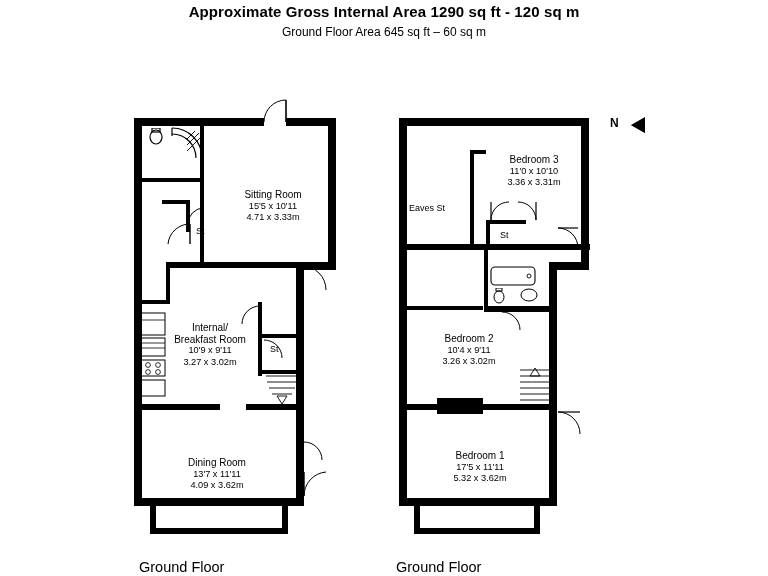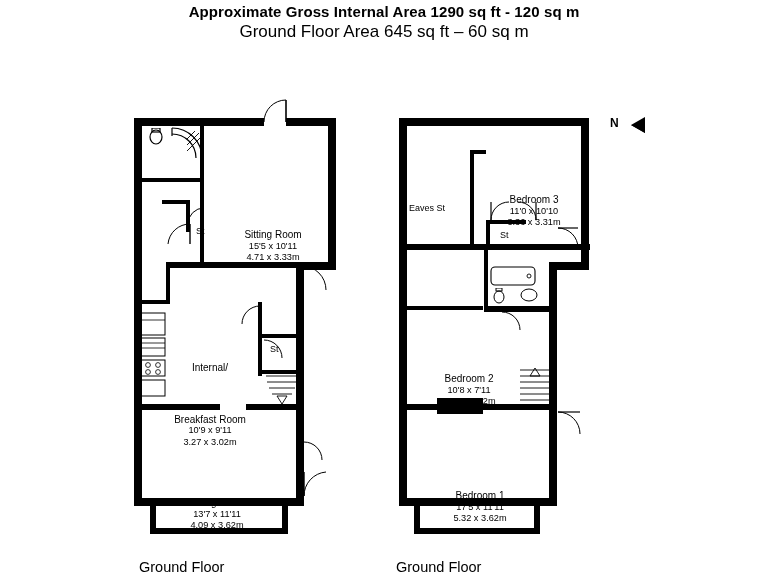--- a/index.html
+++ b/index.html
@@ -31,21 +31,21 @@
     padding-top: 2px;
   }
   .header .line1 {
     font-size: 15px;
     font-weight: bold;
     letter-spacing: 0.1px;
     line-height: 20px;
   }
   .header .line2,
   .header .line3 {
-    font-size: 17px;
+    font-size: 12px;
     font-weight: normal;
     line-height: 20px;
   }
 
   
   .floor-caption {
     position: absolute;
     font-size: 14.5px;
     color: #000;
     white-space: nowrap;
@@ -67,21 +67,20 @@
     text-align: center;
     font-size: 9.5px;
     line-height: 11.5px;
     white-space: nowrap;
     color: #000;
   }
   .room-label .rl-name {
     font-weight: normal;
     font-size: 10px;
     display: block;
-    margin-top: 40px;
   }
   .room-label .rl-dim {
     display: block;
     font-size: 9.2px;
   }
   .small-label {
     position: absolute;
     font-size: 9px;
     white-space: nowrap;
     color: #000;
@@ -382,21 +381,21 @@
     </div>
 
     <div class="room-label" style="left:478px; top:154px; width:112px;">
       <span class="rl-name">Bedroom 3</span>
       <span class="rl-dim">11'0 x 10'10</span>
       <span class="rl-dim">3.36 x 3.31m</span>
     </div>
 
     <div class="room-label" style="left:404px; top:333px; width:130px;">
       <span class="rl-name">Bedroom 2</span>
-      <span class="rl-dim">10'8 x 7'11</span>
+      <span class="rl-dim">10'4 x 9'11</span>
       <span class="rl-dim">3.26 x 3.02m</span>
     </div>
 
     <div class="room-label" style="left:415px; top:450px; width:130px;">
       <span class="rl-name">Bedroom 1</span>
       <span class="rl-dim">17'5 x 11'11</span>
       <span class="rl-dim">5.32 x 3.62m</span>
     </div>
 
     <div class="small-label" style="left:409px; top:203px;">Eaves St</div>

